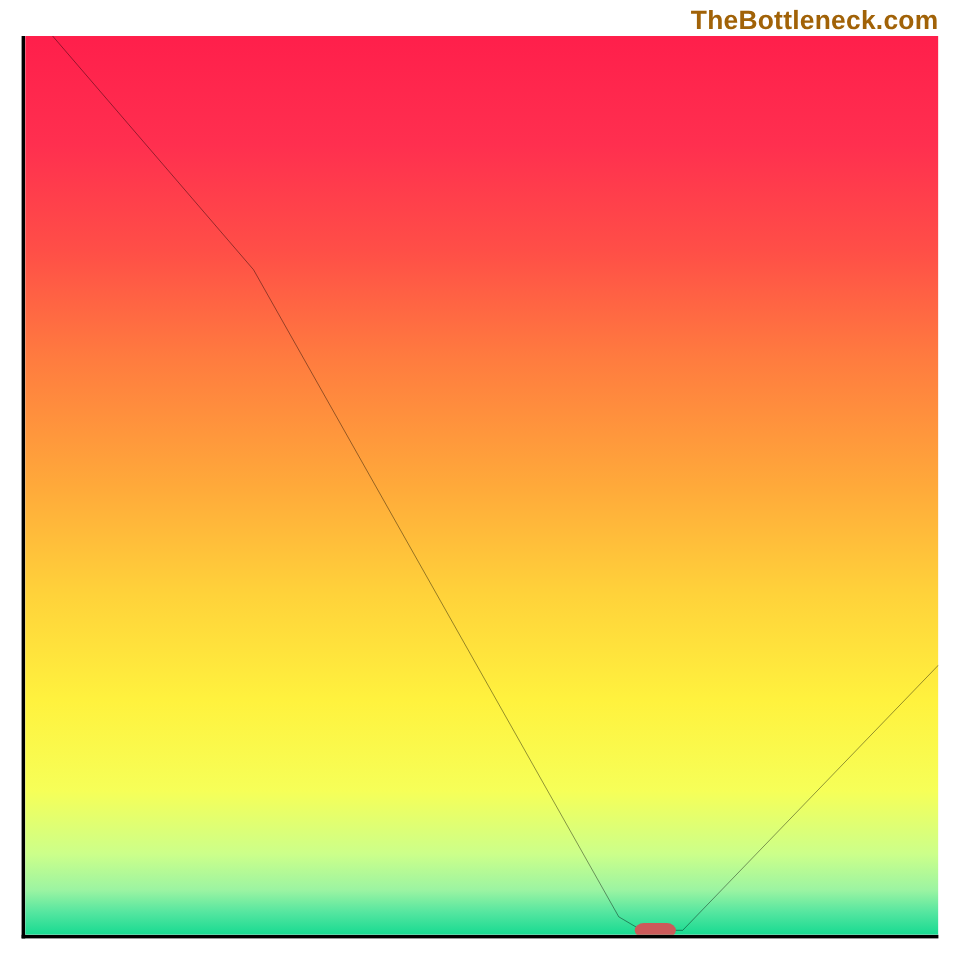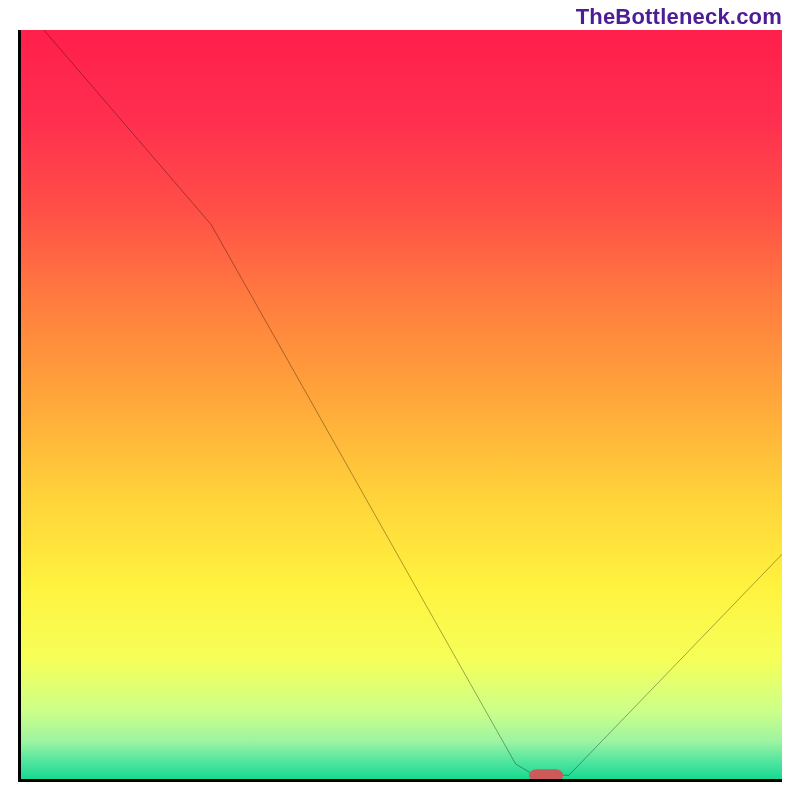--- a/index.html
+++ b/index.html
@@ -16,21 +16,21 @@
     width: 800px;
     height: 800px;
     box-sizing: border-box;
   }
   .watermark {
     position: absolute;
     top: 4px;
     right: 18px;
     font-size: 22px;
     font-weight: 600;
-    color: #4c1d95;
+    color: #a16207;
     letter-spacing: 0.2px;
   }
   .plot-wrap {
     position: absolute;
     left: 18px;
     top: 30px;
     width: 764px;   
     height: 752px;  
     border-left: 3px solid #000;
     border-bottom: 3px solid #000;

